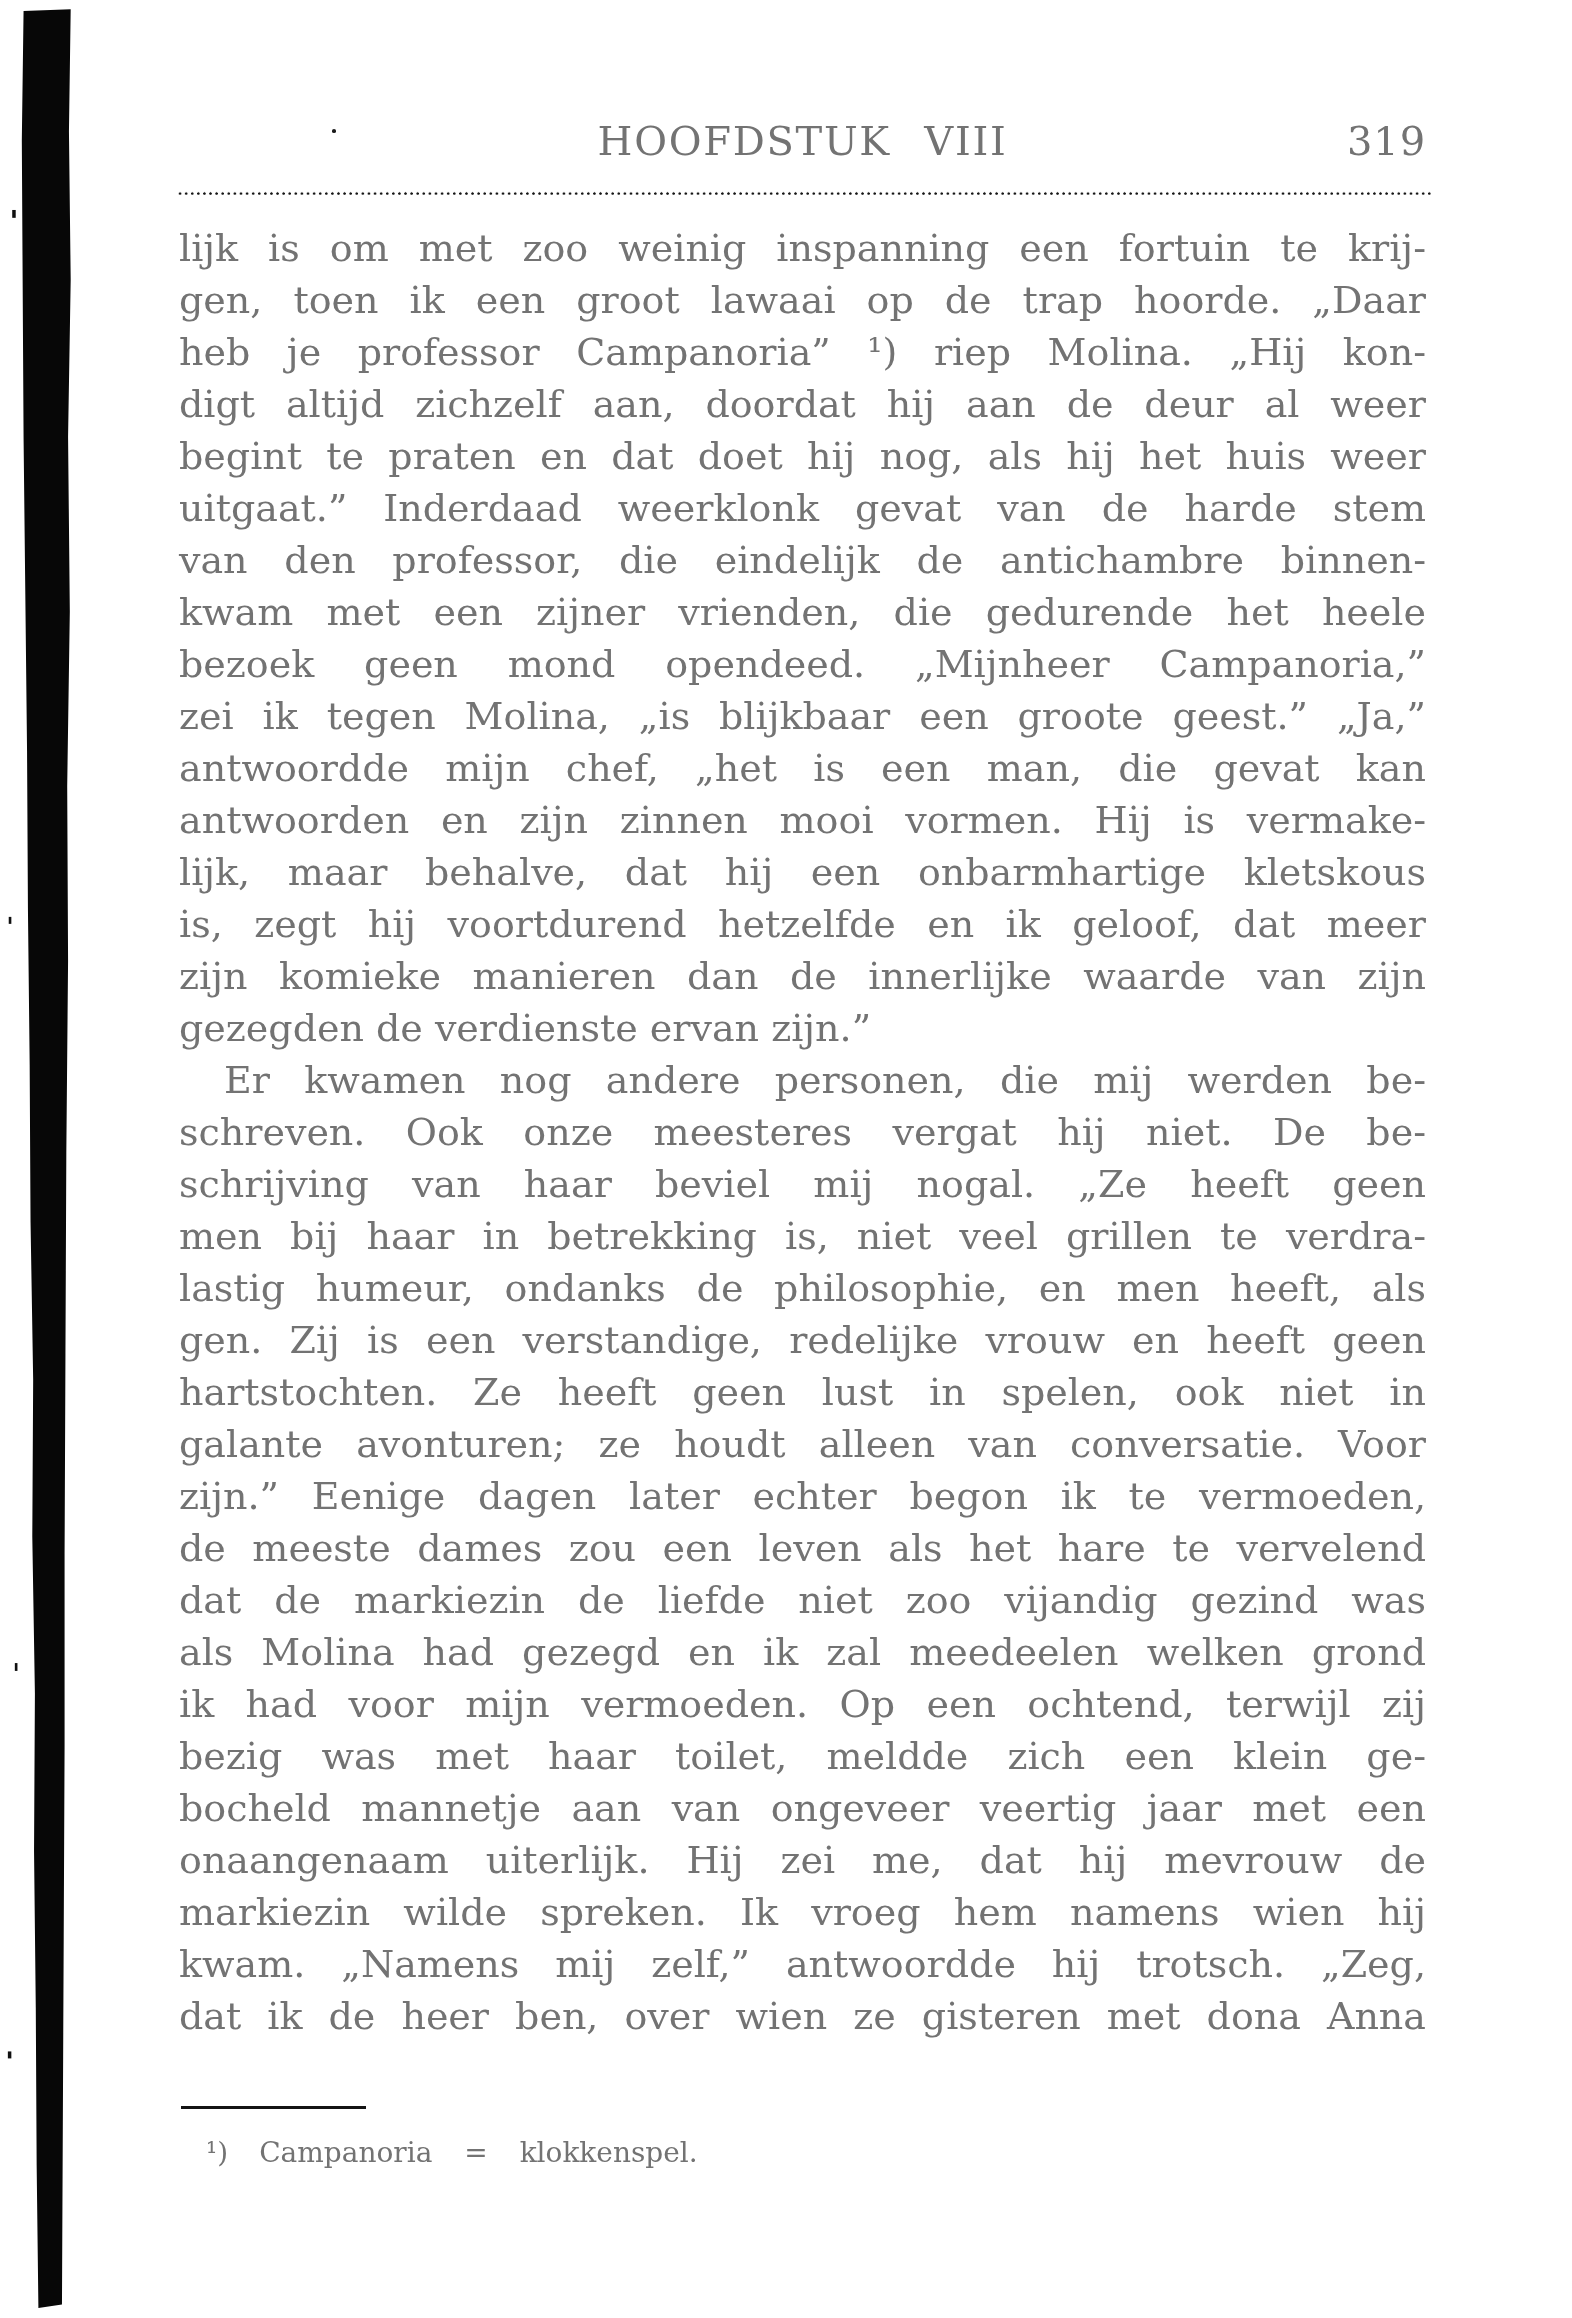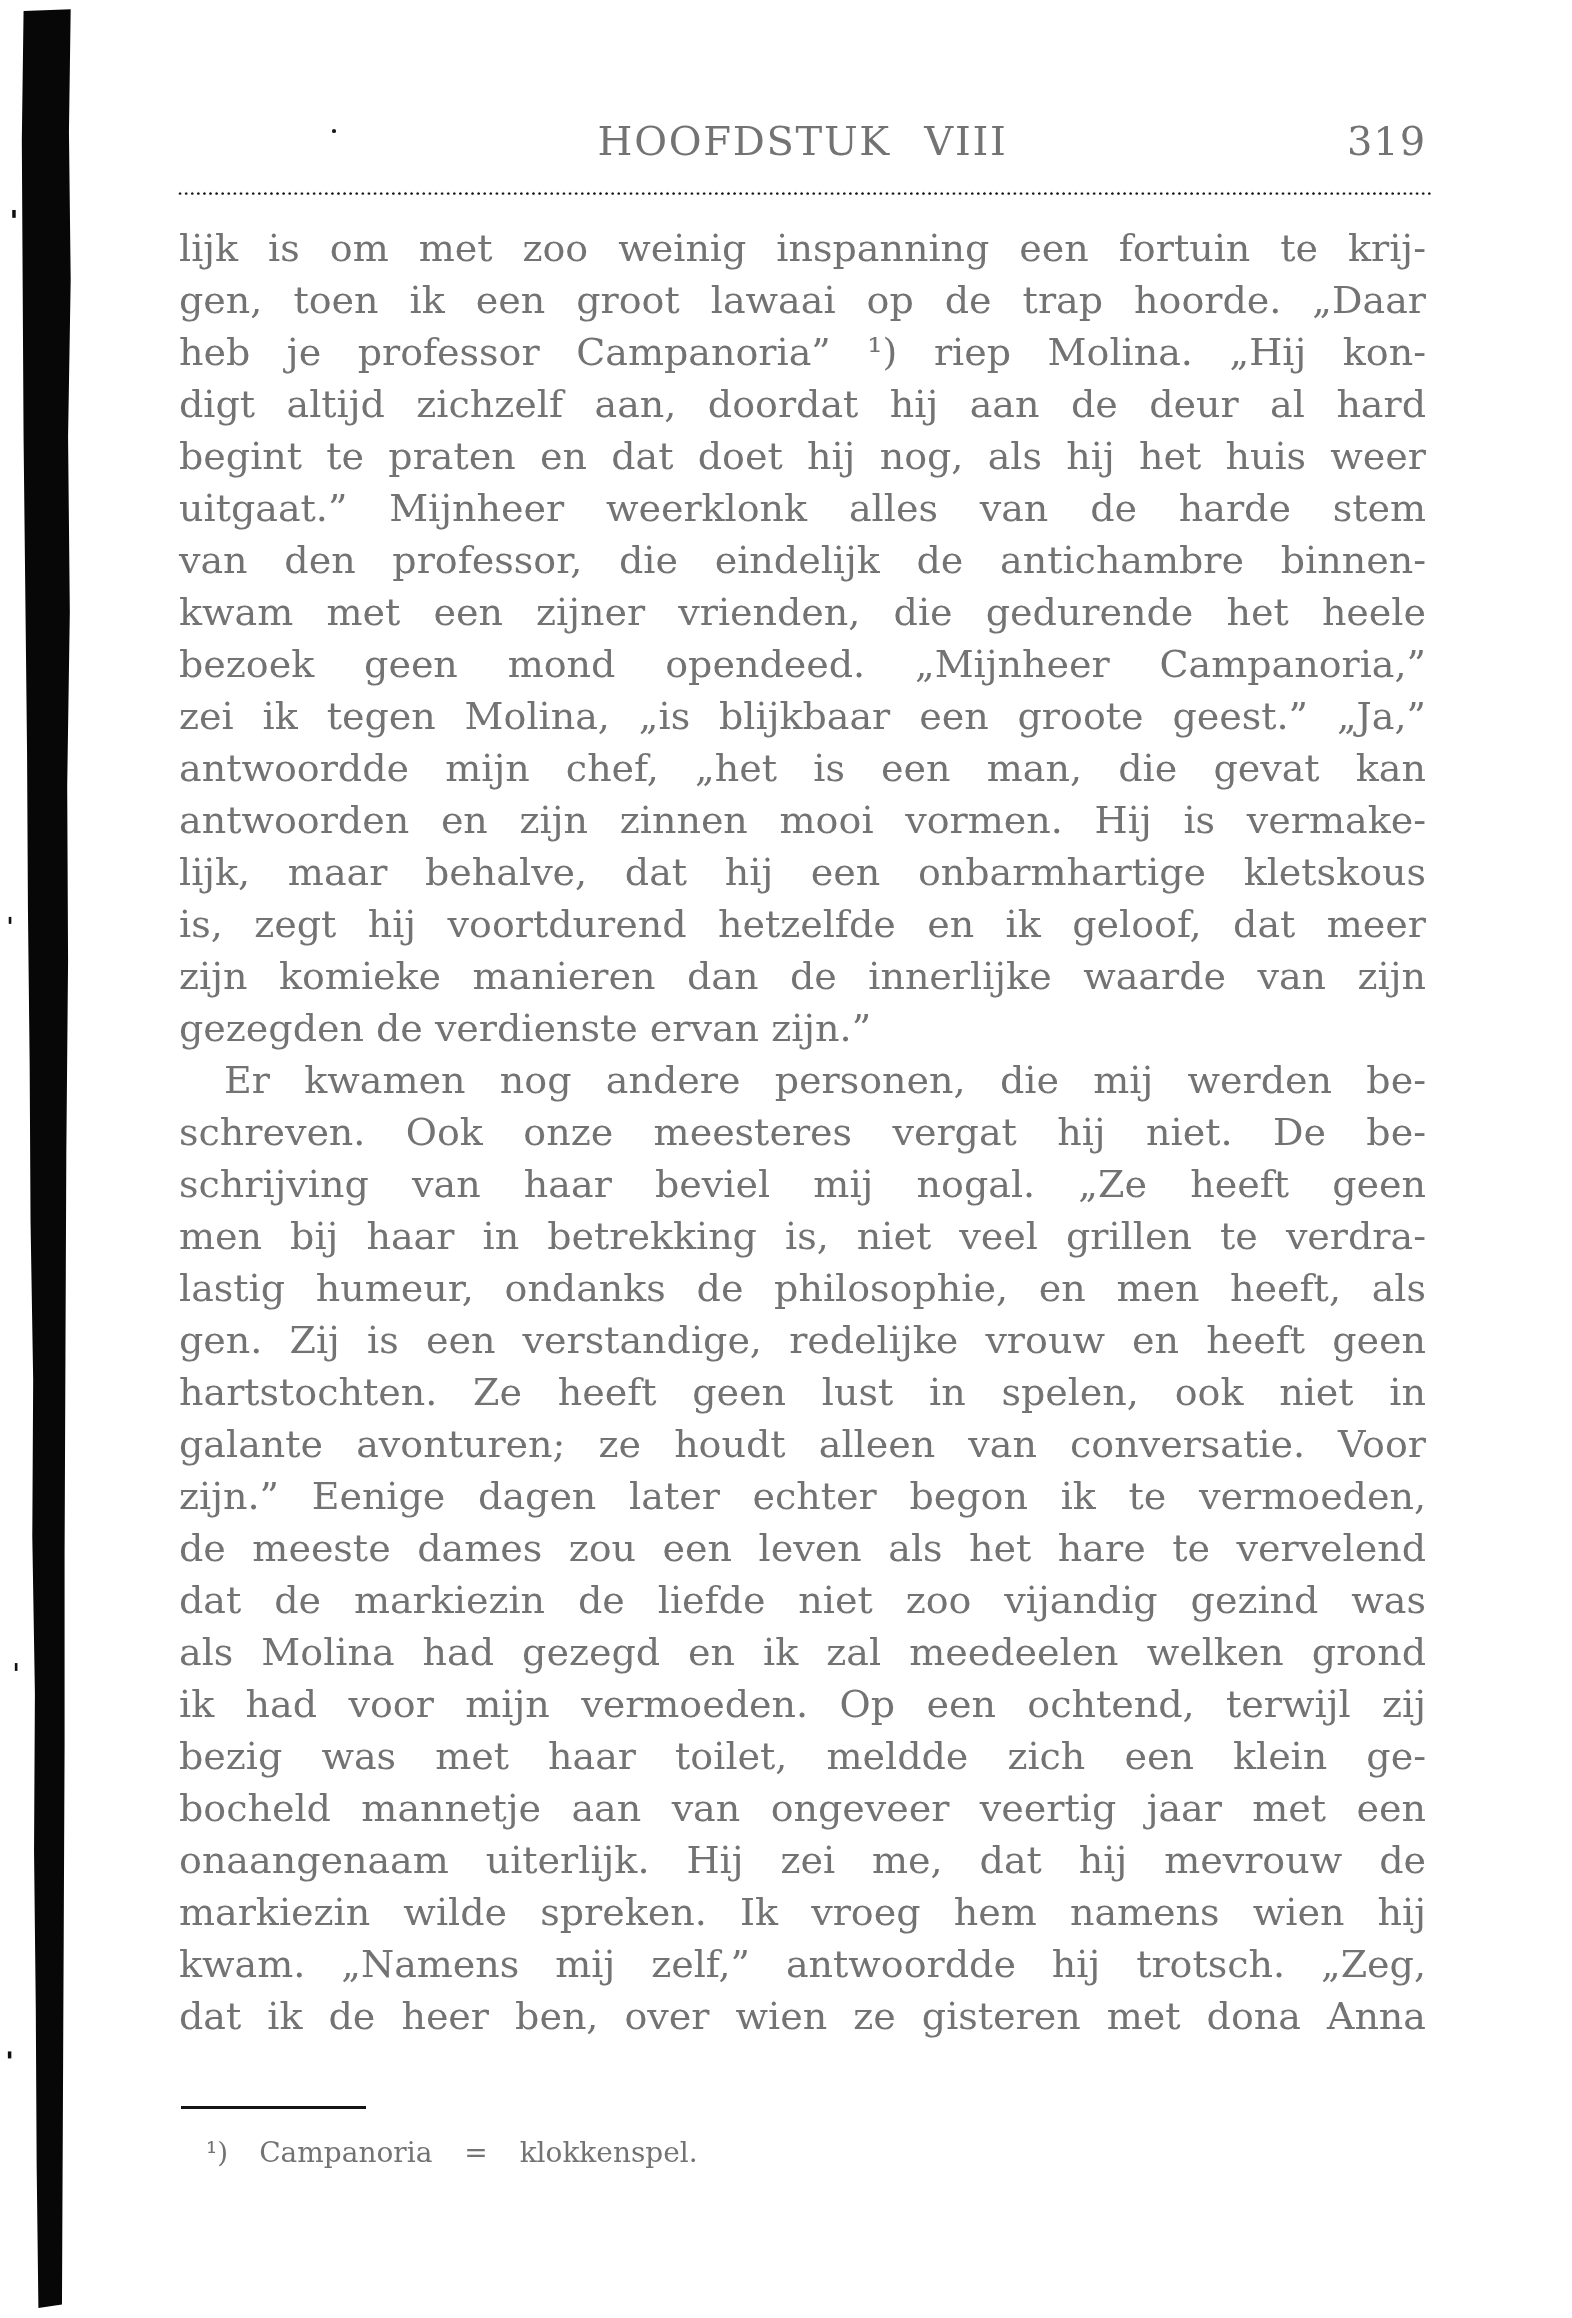--- a/index.html
+++ b/index.html
@@ -62,23 +62,23 @@
     <span class="chapter-title">HOOFDSTUK VIII</span>
     <span class="page-number">319</span>
   </div>
 
   <div class="dotted-rule"></div>
 
   <div class="body-text">
       <div class="line">lijk is om met zoo weinig inspanning een fortuin te krij-</div>
       <div class="line">gen, toen ik een groot lawaai op de trap hoorde. „Daar</div>
       <div class="line">heb je professor Campanoria” ¹) riep Molina. „Hij kon-</div>
-      <div class="line">digt altijd zichzelf aan, doordat hij aan de deur al hard</div>
+      <div class="line">digt altijd zichzelf aan, doordat hij aan de deur al weer</div>
       <div class="line">begint te praten en dat doet hij nog, als hij het huis weer</div>
-      <div class="line">uitgaat.” Mijnheer weerklonk alles van de harde stem</div>
+      <div class="line">uitgaat.” Inderdaad weerklonk gevat van de harde stem</div>
       <div class="line">van den professor, die eindelijk de antichambre binnen-</div>
       <div class="line">kwam met een zijner vrienden, die gedurende het heele</div>
       <div class="line">bezoek geen mond opendeed. „Mijnheer Campanoria,”</div>
       <div class="line">zei ik tegen Molina, „is blijkbaar een groote geest.” „Ja,”</div>
       <div class="line">antwoordde mijn chef, „het is een man, die gevat kan</div>
       <div class="line">antwoorden en zijn zinnen mooi vormen. Hij is vermake-</div>
       <div class="line">lijk, maar behalve, dat hij een onbarmhartige kletskous</div>
       <div class="line">is, zegt hij voortdurend hetzelfde en ik geloof, dat meer</div>
       <div class="line">zijn komieke manieren dan de innerlijke waarde van zijn</div>
       <div class="line no-fill">gezegden de verdienste ervan zijn.”</div>

